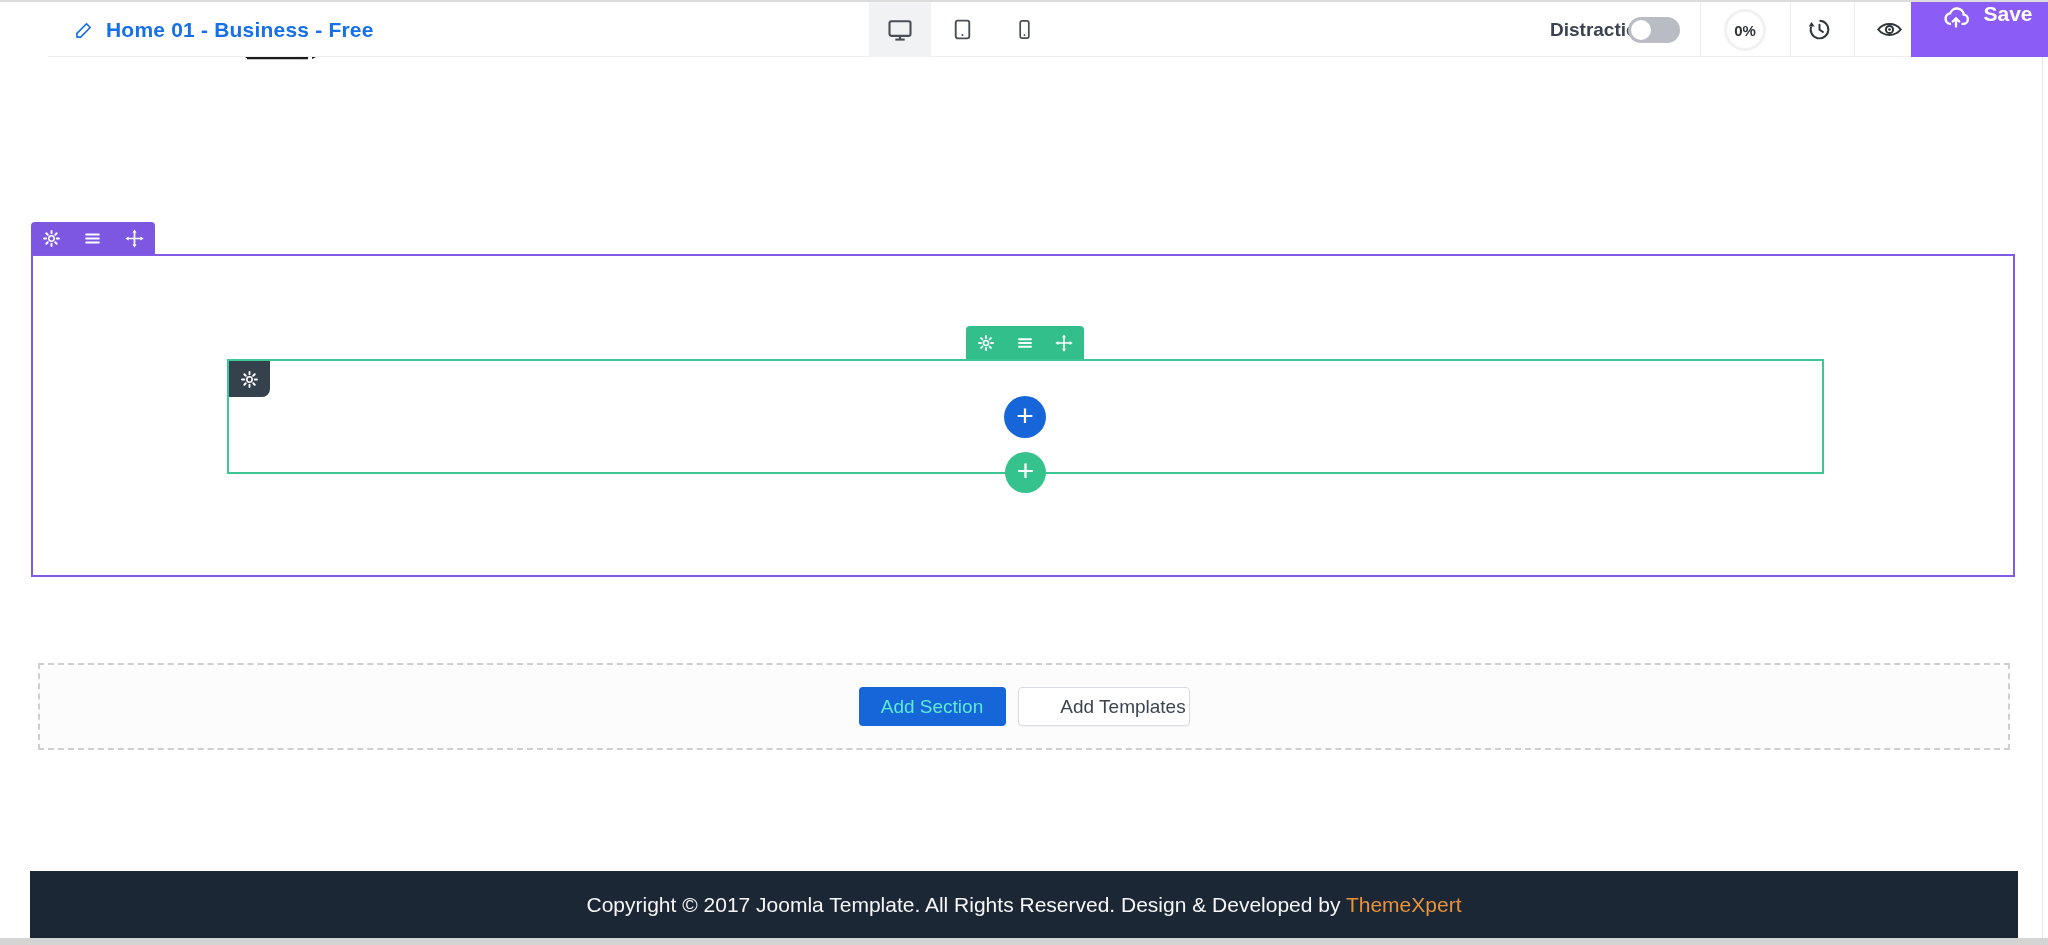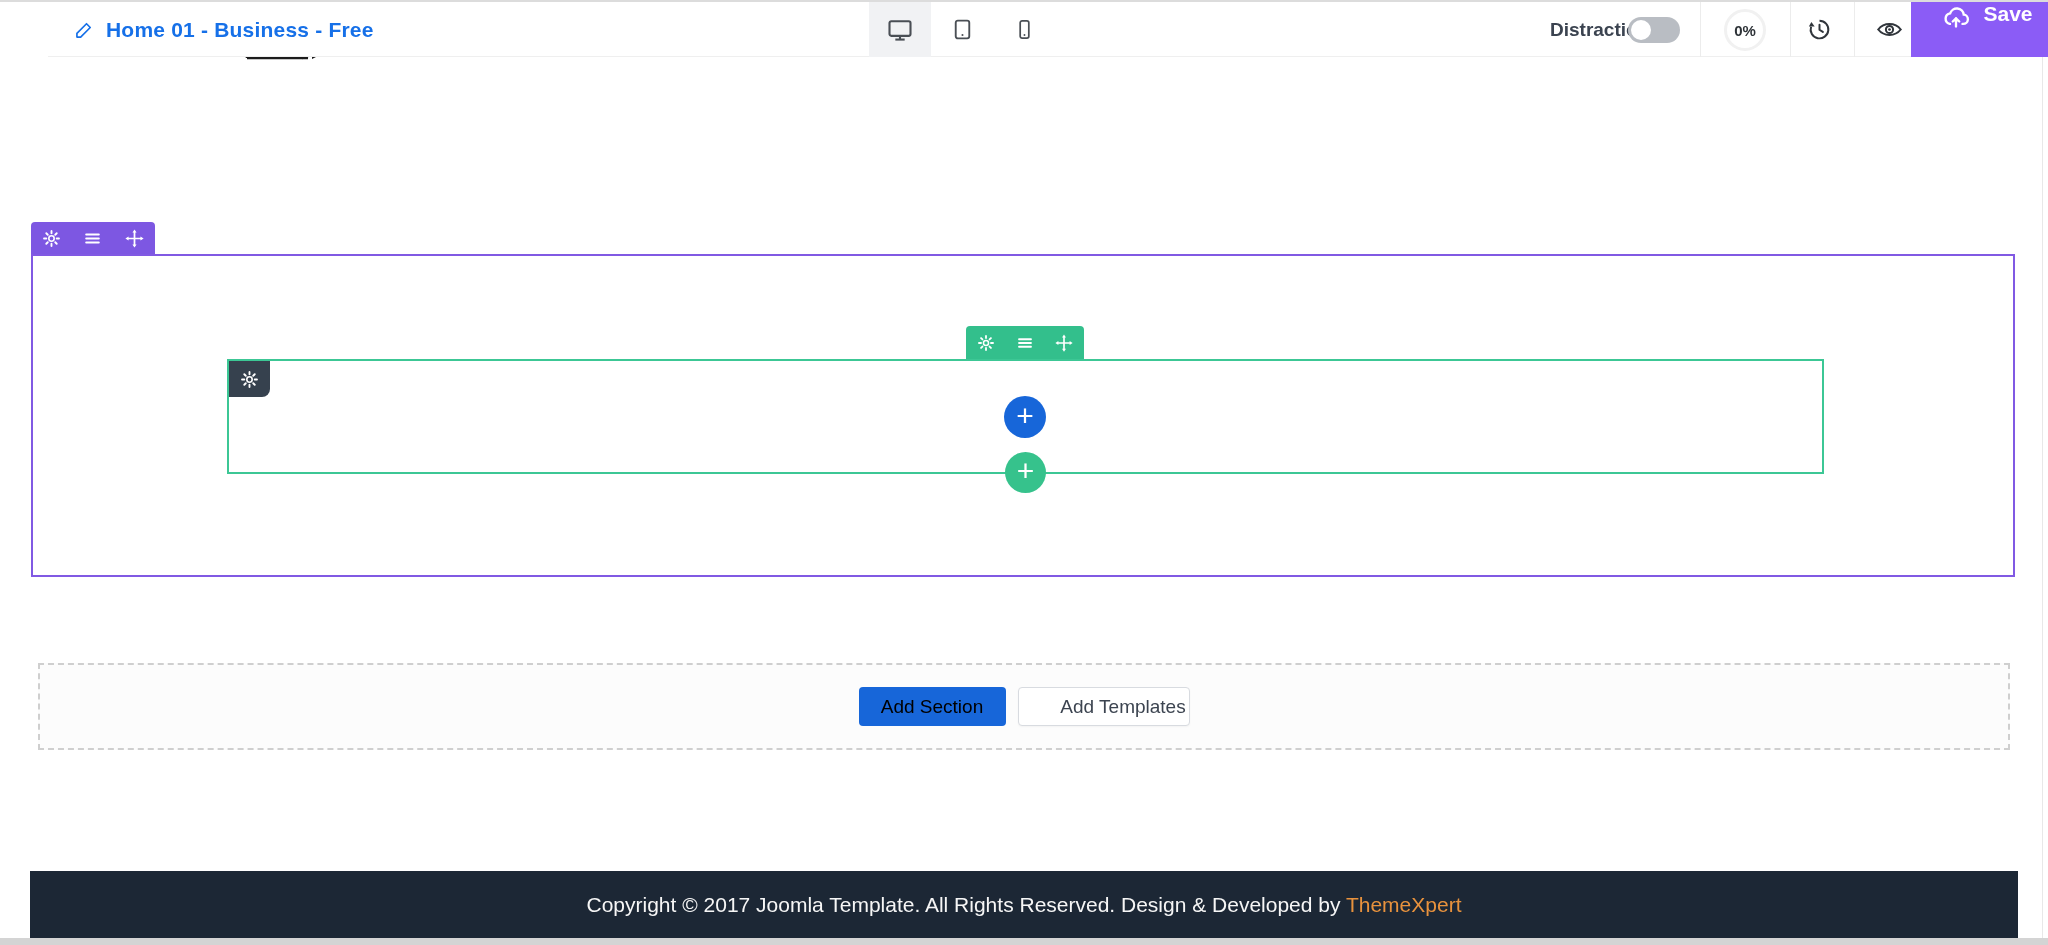--- a/index.html
+++ b/index.html
@@ -73,21 +73,21 @@
   }
   .plus-blue { left:1004px; top:396px; width:42px; height:42px; background:#1766d9; }
   .plus-green { left:1005px; top:452px; width:41px; height:41px; background:#36c28c; }
 
   
   .add-bar {
     left:38px; top:663px; width:1972px; height:87px; background:#fcfcfc;
     border:2px dashed #cfcfcf; display:flex; align-items:center; justify-content:center; gap:12px; z-index:2;
   }
   .btn-add-section {
-    width:147px; height:39px; background:#1766d9; color:#000000; border:none; border-radius:4px;
+    width:147px; height:39px; background:#1766d9; color:#5eead4; border:none; border-radius:4px;
     font-size:19px; font-family:"Liberation Sans", sans-serif; cursor:pointer;
   }
   .btn-add-templates {
     width:172px; height:39px; background:#ffffff; color:#3c4450; border:1px solid #d8dbe0; border-radius:4px;
     font-size:19px; font-family:"Liberation Sans", sans-serif; cursor:pointer; box-shadow:0 1px 2px rgba(0,0,0,.04);padding-left:39px;
   }
 
   
   .site-footer {
     left:30px; top:871px; width:1988px; height:67px; background:#1c2735;

